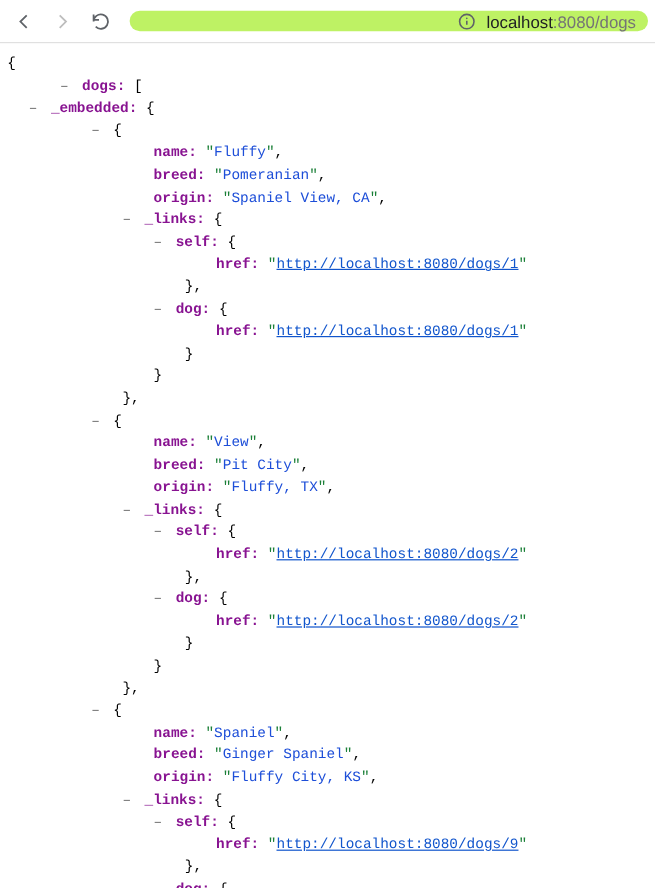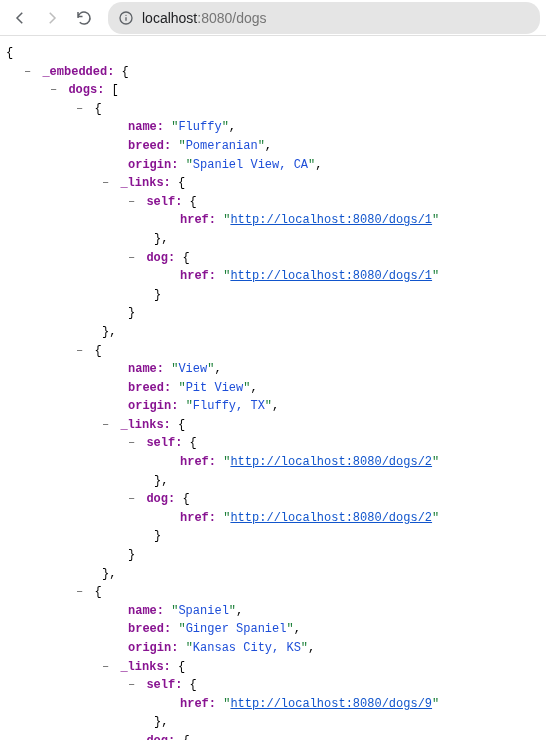--- a/index.html
+++ b/index.html
@@ -25,28 +25,29 @@
       align-items: center;
       justify-content: center;
       border-radius: 50%;
       cursor: pointer;
       color: #5f6368;
     }
     .nav-btn.disabled { color: #bdbdbd; }
     .nav-btn svg { width: 18px; height: 18px; }
     .url-bar {
       flex: 1;
-      height: 32px;
-      background: #e5e5e5;
+      height: 17px;
+      background: #bef264;
       border-radius: 14px;
       display: flex;
       align-items: center;
       padding: 0 10px;
       margin-left: 6px;
       gap: 8px;
+      justify-content: flex-end;
     }
     .info-icon {
       width: 16px;
       height: 16px;
       display: flex;
       align-items: center;
       justify-content: center;
       color: #5f6368;
     }
     .url-text {
@@ -108,50 +109,50 @@
         </svg>
     </span>
     <span class="url-text">
       <span class="host">localhost</span><span class="port">:8080</span><span class="path">/dogs</span>
     </span>
   </div>
 </div>
 
 <div class="json-body" id="json-viewer">
     <div class="line ">{</div>
+    <div class="line ind2"><span class="dash">–</span> <span class="key">dogs:</span> [</div>
     <div class="line ind1"><span class="dash">–</span> <span class="key">_embedded:</span> {</div>
-    <div class="line ind2"><span class="dash">–</span> <span class="key">dogs:</span> [</div>
     <div class="line ind3"><span class="dash">–</span> {</div>
     <div class="line ind5"><span class="key">name:</span> <span class="quote">"</span><span class="str">Fluffy</span><span class="quote">"</span>,</div>
     <div class="line ind5"><span class="key">breed:</span> <span class="quote">"</span><span class="str">Pomeranian</span><span class="quote">"</span>,</div>
     <div class="line ind5"><span class="key">origin:</span> <span class="quote">"</span><span class="str">Spaniel View, CA</span><span class="quote">"</span>,</div>
     <div class="line ind4"><span class="dash">–</span> <span class="key">_links:</span> {</div>
     <div class="line ind5"><span class="dash">–</span> <span class="key">self:</span> {</div>
     <div class="line ind7"><span class="key">href:</span> <span class="quote">"</span><a class="link" href="#">http://localhost:8080/dogs/1</a><span class="quote">"</span></div>
     <div class="line ind6">},</div>
     <div class="line ind5"><span class="dash">–</span> <span class="key">dog:</span> {</div>
     <div class="line ind7"><span class="key">href:</span> <span class="quote">"</span><a class="link" href="#">http://localhost:8080/dogs/1</a><span class="quote">"</span></div>
     <div class="line ind6">}</div>
     <div class="line ind5">}</div>
     <div class="line ind4">},</div>
     <div class="line ind3"><span class="dash">–</span> {</div>
     <div class="line ind5"><span class="key">name:</span> <span class="quote">"</span><span class="str">View</span><span class="quote">"</span>,</div>
-    <div class="line ind5"><span class="key">breed:</span> <span class="quote">"</span><span class="str">Pit View</span><span class="quote">"</span>,</div>
+    <div class="line ind5"><span class="key">breed:</span> <span class="quote">"</span><span class="str">Pit City</span><span class="quote">"</span>,</div>
     <div class="line ind5"><span class="key">origin:</span> <span class="quote">"</span><span class="str">Fluffy, TX</span><span class="quote">"</span>,</div>
     <div class="line ind4"><span class="dash">–</span> <span class="key">_links:</span> {</div>
     <div class="line ind5"><span class="dash">–</span> <span class="key">self:</span> {</div>
     <div class="line ind7"><span class="key">href:</span> <span class="quote">"</span><a class="link" href="#">http://localhost:8080/dogs/2</a><span class="quote">"</span></div>
     <div class="line ind6">},</div>
     <div class="line ind5"><span class="dash">–</span> <span class="key">dog:</span> {</div>
     <div class="line ind7"><span class="key">href:</span> <span class="quote">"</span><a class="link" href="#">http://localhost:8080/dogs/2</a><span class="quote">"</span></div>
     <div class="line ind6">}</div>
     <div class="line ind5">}</div>
     <div class="line ind4">},</div>
     <div class="line ind3"><span class="dash">–</span> {</div>
     <div class="line ind5"><span class="key">name:</span> <span class="quote">"</span><span class="str">Spaniel</span><span class="quote">"</span>,</div>
     <div class="line ind5"><span class="key">breed:</span> <span class="quote">"</span><span class="str">Ginger Spaniel</span><span class="quote">"</span>,</div>
-    <div class="line ind5"><span class="key">origin:</span> <span class="quote">"</span><span class="str">Kansas City, KS</span><span class="quote">"</span>,</div>
+    <div class="line ind5"><span class="key">origin:</span> <span class="quote">"</span><span class="str">Fluffy City, KS</span><span class="quote">"</span>,</div>
     <div class="line ind4"><span class="dash">–</span> <span class="key">_links:</span> {</div>
     <div class="line ind5"><span class="dash">–</span> <span class="key">self:</span> {</div>
     <div class="line ind7"><span class="key">href:</span> <span class="quote">"</span><a class="link" href="#">http://localhost:8080/dogs/9</a><span class="quote">"</span></div>
     <div class="line ind6">},</div>
     <div class="line ind5"><span class="dash">–</span> <span class="key">dog:</span> {</div>
   </div>
 
 </body></html>

